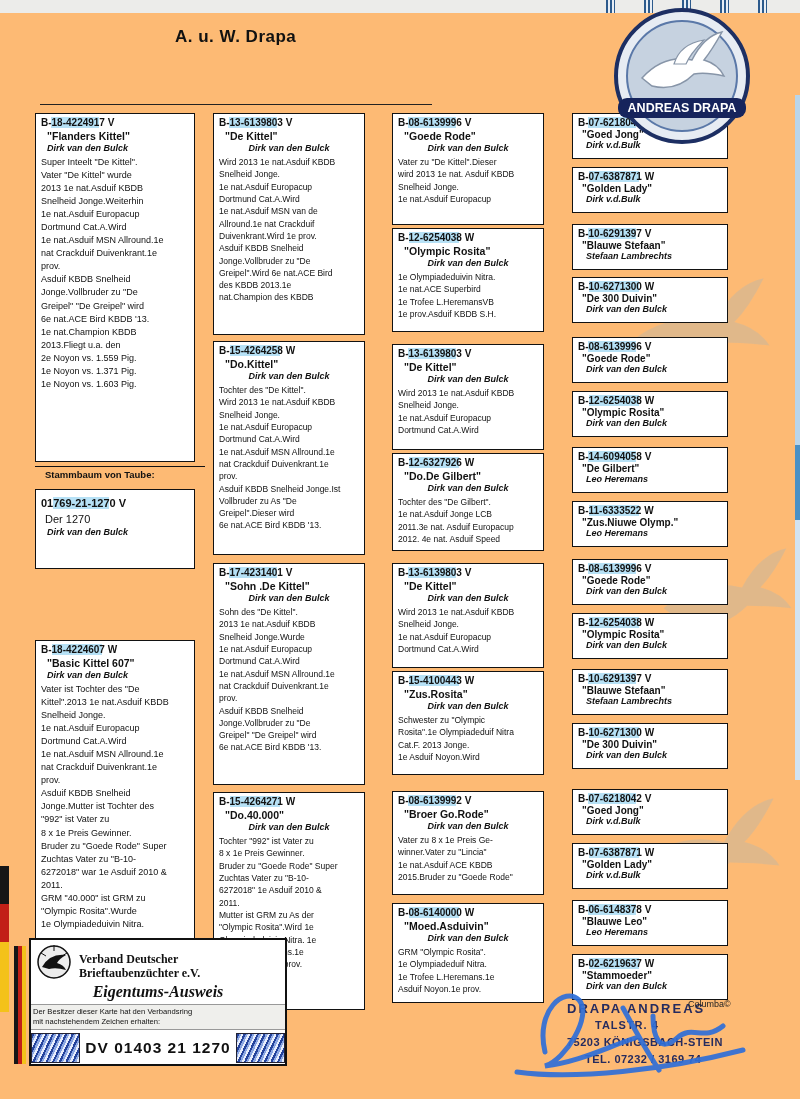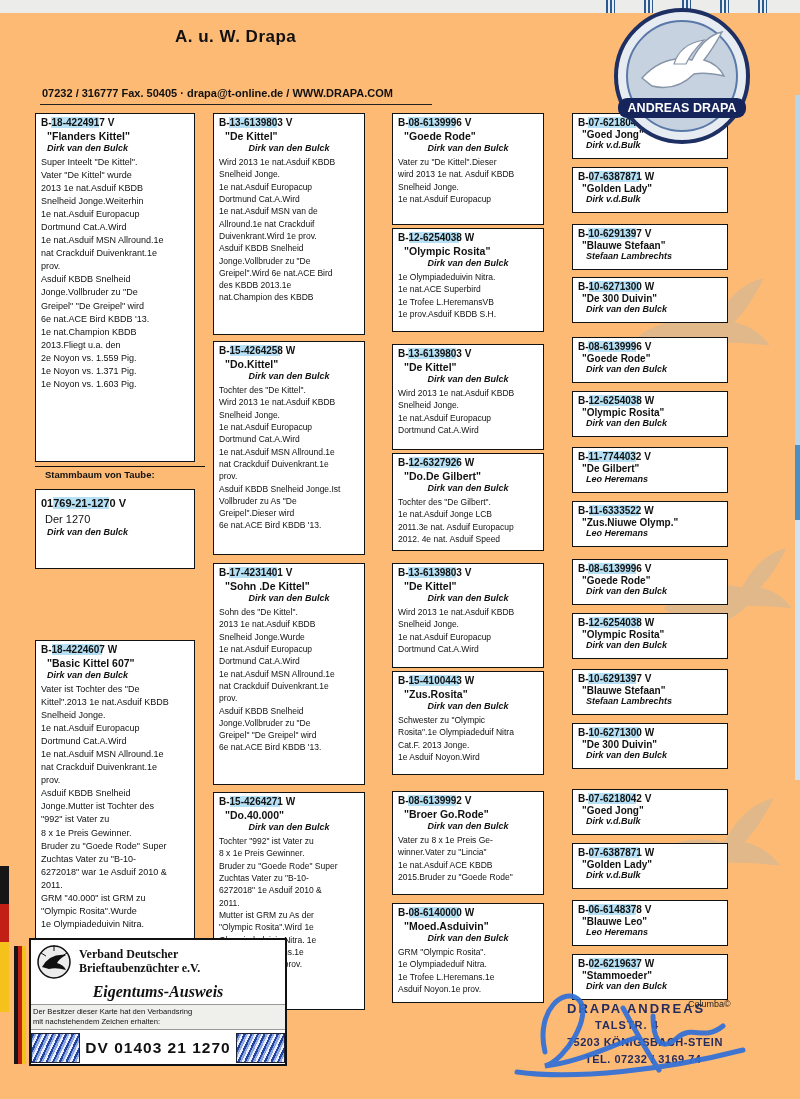--- a/index.html
+++ b/index.html
@@ -28,21 +28,21 @@
   .stamm-box .ring{font-size:11px;}
   .stamm-name{font-size:11px;margin:4px 0 2px 4px;}
   
   .flag{position:absolute;left:0;width:9px;z-index:3;}
   .tick{position:absolute;top:0;height:13px;width:9px;
         background:repeating-linear-gradient(90deg,#2c5a8c 0 2px,#e8eef5 2px 4px);z-index:4;}
   .edge{position:absolute;right:0;width:5px;z-index:1;}
   
   .card{position:absolute;left:29px;top:938px;width:258px;height:128px;background:#fff;
         border:2.2px solid #111;z-index:6;box-sizing:border-box;}
-  .card-top{display:flex;align-items:center;padding:3px 4px 0 4px;}
+  .card-top{display:flex;align-items:flex-end;padding:3px 4px 0 4px;}
   .card-org{font-family:"Liberation Serif",serif;font-weight:bold;font-size:12px;line-height:1.15;margin-left:6px;}
   .card-title{font-family:"Liberation Serif",serif;font-style:italic;font-weight:bold;
         font-size:16px;text-align:center;margin-top:2px;}
   .card-note{background:#efefec;border-top:1px solid #999;border-bottom:1px solid #999;
         font-size:7.6px;text-align:left;line-height:1.3;padding:2px 2px;margin-top:3px;}
   .card-dv{display:flex;align-items:stretch;height:30px;margin-top:3px;}
   .orn{width:47px;background:repeating-linear-gradient(115deg,#24439c 0 2px,#8aa6e2 2px 4px,#e8eefc 4px 6px);
         border:1px solid #223;}
   .dvnum{flex:1;display:flex;align-items:center;justify-content:center;
         font-size:15.5px;font-weight:bold;letter-spacing:1px;}
@@ -77,21 +77,20 @@
     <path d="M18 64 Q45 40 78 48 Q92 22 112 18 Q102 38 92 48 Q108 52 116 64 Q96 62 82 62 Q62 82 34 76 Z" fill="#7fb3d9"></path>
   </svg>
   <svg class="wm" style="left:640px;top:520px;" width="170" height="140" viewBox="0 0 130 100">
     <path d="M18 64 Q45 40 78 48 Q92 22 112 18 Q102 38 92 48 Q108 52 116 64 Q96 62 82 62 Q62 82 34 76 Z" fill="#7fb3d9"></path>
   </svg>
   <svg class="wm" style="left:610px;top:770px;" width="190" height="150" viewBox="0 0 130 100">
     <path d="M18 64 Q45 40 78 48 Q92 22 112 18 Q102 38 92 48 Q108 52 116 64 Q96 62 82 62 Q62 82 34 76 Z" fill="#7fb3d9"></path>
   </svg>
 
   <div class="abs h-company" style="left:175px;top:27px;">A. u. W. Drapa</div>
-  <div class="abs h-contact" style="left:42px;top:87px;">07232 / 316777 Fax. 50405   ·   drapa@t-online.de / WWW.DRAPA.COM</div>
   <div class="abs h-rule" style="left:40px;top:104px;width:392px;"></div>
 
   <svg class="logo" width="140" height="140" viewBox="0 0 140 140">
     <circle cx="70" cy="70" r="66" fill="#e7ecf3" stroke="#1d2f63" stroke-width="4"></circle>
     <circle cx="70" cy="70" r="55" fill="#c6d2e0" stroke="#5a78a8" stroke-width="2"></circle>
     <path d="M30 72 Q52 48 80 54 Q92 30 110 26 Q100 44 92 54 Q106 58 112 70 Q94 66 82 68 Q64 86 40 80 Z" fill="#ffffff" stroke="#8795a8" stroke-width="1.5"></path>
     <path d="M62 58 Q68 38 92 34 Q78 48 74 58 Z" fill="#ffffff" stroke="#8795a8" stroke-width="1.2"></path>
     <rect x="6" y="92" width="128" height="20" rx="9" fill="#16245c"></rect>
     <text x="70" y="106" text-anchor="middle" fill="#ffffff" font-size="12.5" font-weight="bold" font-family="Liberation Sans, sans-serif">ANDREAS DRAPA</text>
   </svg>
@@ -318,21 +317,21 @@
     <div class="ring"><span>B-08-6139996 V</span></div>
     <div class="pname">"Goede Rode"</div>
     <div class="breeder">Dirk van den Bulck</div>
   </div>
   <div class="pbox g4" style="left:572px;top:391px;width:156px;height:46px;">
     <div class="ring"><span>B-12-6254038 W</span></div>
     <div class="pname">"Olympic Rosita"</div>
     <div class="breeder">Dirk van den Bulck</div>
   </div>
   <div class="pbox g4" style="left:572px;top:447px;width:156px;height:46px;">
-    <div class="ring"><span>B-11-7744032 V</span></div>
+    <div class="ring"><span>B-14-6094058 V</span></div>
     <div class="pname">"De Gilbert"</div>
     <div class="breeder">Leo Heremans</div>
   </div>
   <div class="pbox g4" style="left:572px;top:501px;width:156px;height:46px;">
     <div class="ring"><span>B-11-6333522 W</span></div>
     <div class="pname">"Zus.Niuwe Olymp."</div>
     <div class="breeder">Leo Heremans</div>
   </div>
   <div class="pbox g4" style="left:572px;top:559px;width:156px;height:46px;">
     <div class="ring"><span>B-08-6139996 V</span></div>

